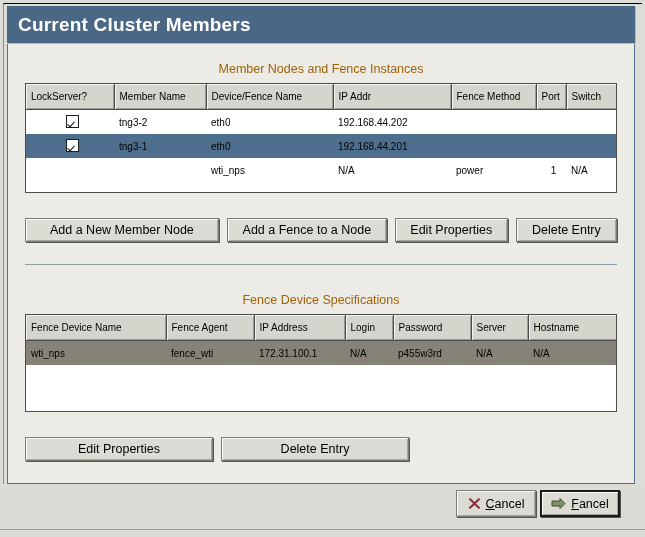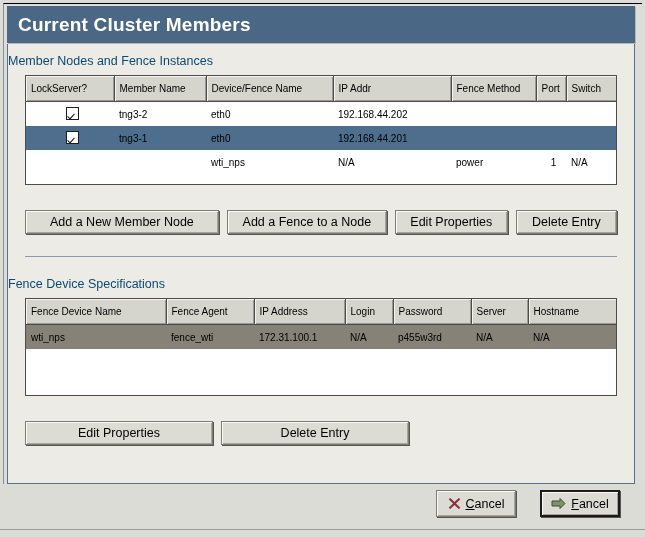--- a/index.html
+++ b/index.html
@@ -34,22 +34,22 @@
   }
   
   #content{
     position:absolute;left:7px;top:44px;width:628px;height:440px;
     background:#ecebe6;
     border:1px solid #55718e;border-top:none;
     box-sizing:border-box;
   }
   
   .section-caption{
-    font-size:12.5px;color:#0c4a6e;
-    padding-top:10px;
+    text-align:center;font-size:12.5px;color:#a16207;
+    padding-top:18px;
   }
   
   .table-wrap{
     margin:7px 17px 0 17px;
     border:1px solid #4c4c4c;
     background:#ffffff;
     box-sizing:border-box;
     overflow:hidden;
   }
   table.grid{
@@ -113,21 +113,21 @@
   }
   
   #footer{
     position:absolute;left:0;top:484px;width:645px;height:53px;
     background:#dcdcd6;
   }
   #footer-line{
     position:absolute;left:0;top:45px;width:645px;height:1px;background:#9c9c96;
   }
   .nav-btns{
-    position:absolute;right:25px;top:6px;display:flex;gap:24px;
+    position:absolute;right:25px;top:6px;display:flex;gap:4px;
   }
   .nav-btn{
     width:80px;height:27px;
     background:#dddcd4;
     border:1px solid #7d7c74;
     box-shadow:inset 1px 1px 0 #fbfaf6, inset -1px -1px 0 #a6a59d,
                1px 1px 0 #56554f;
     display:flex;align-items:center;justify-content:center;gap:5px;
     font-size:12.5px;cursor:default;user-select:none;
     box-sizing:border-box;

